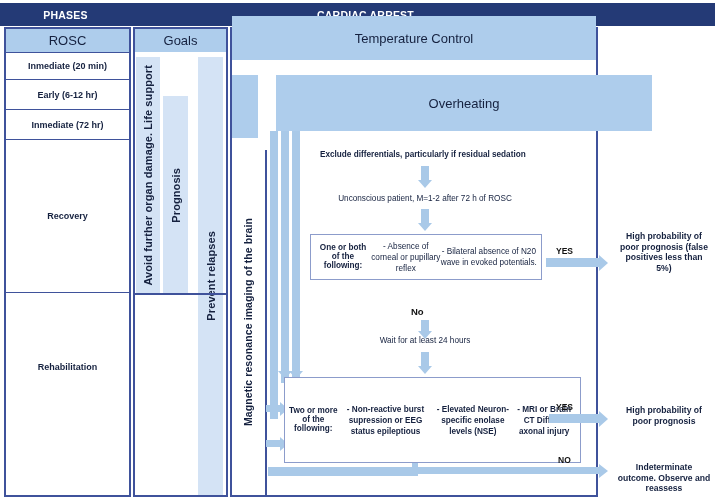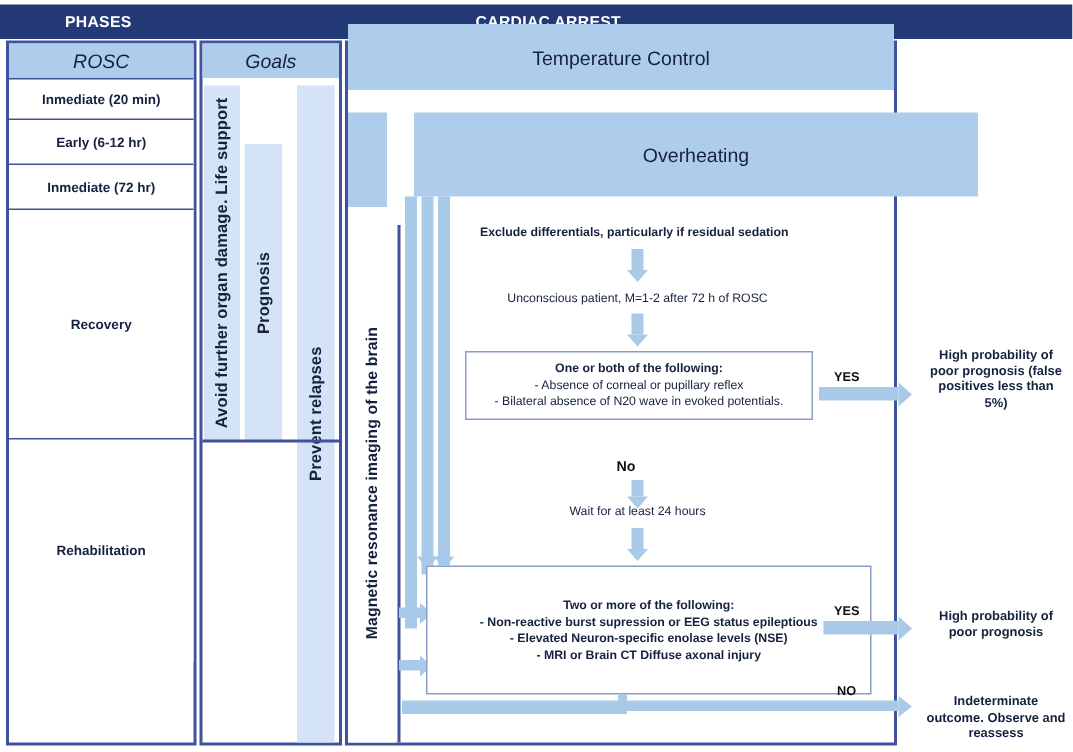--- a/index.html
+++ b/index.html
@@ -13,40 +13,40 @@
   .hdr-txt{color:#ffffff;font-weight:bold;font-size:10.5px;letter-spacing:.2px;
            display:flex;align-items:center;justify-content:center;height:23px;text-align:right;}
   #phases-title{left:0;top:3px;width:131px;}
   #cardiac-title{left:131px;top:3px;width:469px;}
 
   
   .frame{border:2px solid #3f529b;background:#ffffff;}
 
   
   .lblue-head{background:#aecdec;display:flex;align-items:center;
-              justify-content:center;font-size:13px;color:#15213f;font-style:italic;}
+              justify-content:center;font-size:13px;color:#15213f;}
 
   
   .phase-row{display:flex;align-items:center;justify-content:center;
              font-size:9px;font-weight:bold;color:#15213f;
              border-top:1.5px solid #3f529b;background:#fff;text-align:left;}
 
   
   .vbar{background:#d4e3f5;display:flex;align-items:center;justify-content:center;}
   .vtxt{writing-mode:vertical-rl;transform:rotate(180deg);
         font-size:11px;font-weight:bold;color:#15213f;white-space:nowrap;
         letter-spacing:.1px;}
 
   
   .band{background:#aecdec;display:flex;align-items:center;justify-content:center;
         font-size:13px;color:#15213f;}
 
   
   .flowbox{border:1.4px solid #8c9ccb;background:#ffffff;
-           display:flex;flex-direction:column;align-items:center;
+           display:flex;flex-direction:row;align-items:center;
            justify-content:center;text-align:center;}
   .fb-title{font-size:8.2px;font-weight:bold;color:#15213f;margin-bottom:1px;}
   .fb-line{font-size:8.2px;font-weight:bold;color:#15213f;line-height:11px;}
 
   .steptxt{font-size:8.2px;font-weight:bold;color:#15213f;text-align:center;
            white-space:nowrap;}
 
   
   .arrow-d{background:#a9c9e8;}
   .arrow-r{background:#a9c9e8;}

